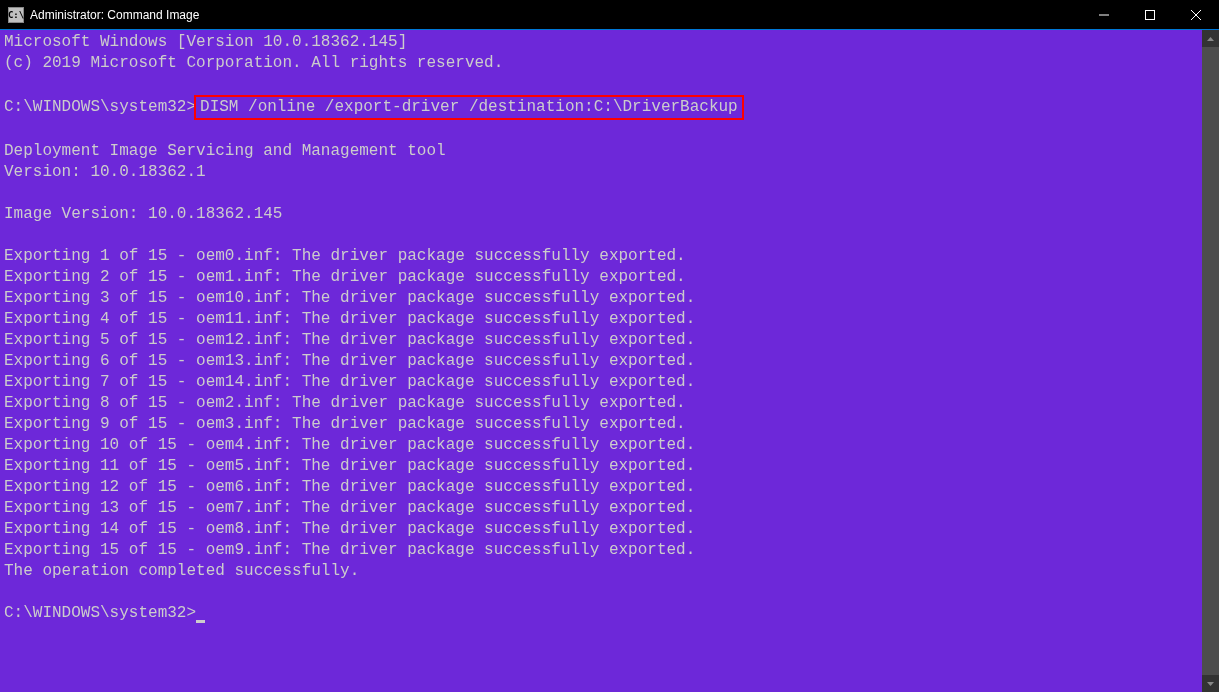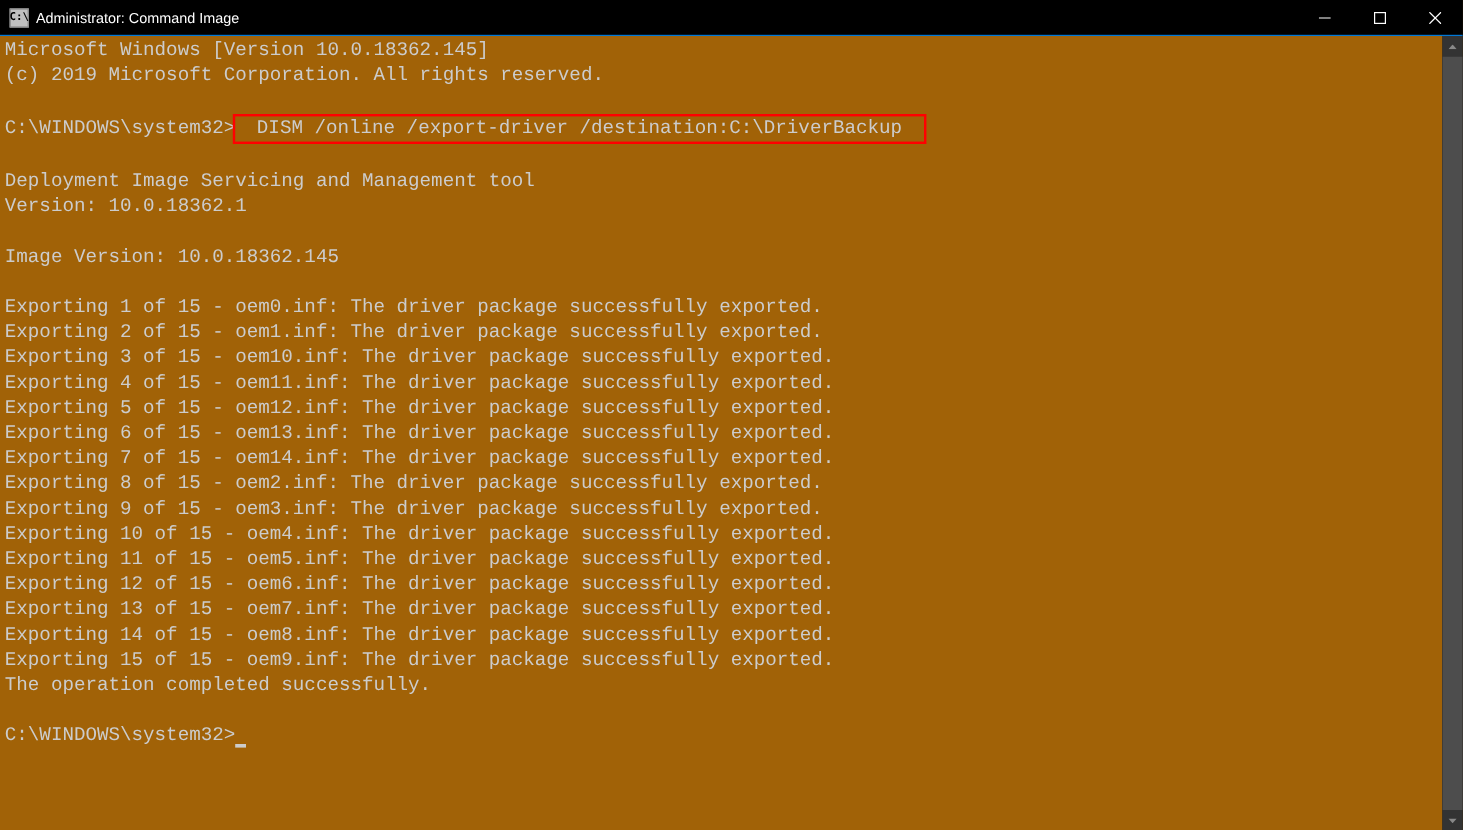--- a/index.html
+++ b/index.html
@@ -36,21 +36,21 @@
   .titlebar-spacer { flex: 1; }
   .win-btn {
     width: 46px; height: 30px;
     display: flex; align-items: center; justify-content: center;
     color: #fff;
   }
   .win-btn svg { display: block; }
   .client {
     flex: 1;
     display: flex;
-    background: #a16207;
+    background: #6d28d9;
     position: relative;
   }
   .terminal {
     flex: 1;
     padding: 2px 4px;
     color: #cccccc;
     font-size: 16px;
     line-height: 21px;
     white-space: pre;
     font-family: Consolas, 'Courier New', monospace;
@@ -69,21 +69,21 @@
   }
   .sb-btn svg { display:block; }
   .sb-track { flex: 1; background: #1a1a1a; position: relative; }
   .sb-thumb {
     position: absolute; left: 0; right: 0; top: 0;
     height: 100%;
     background: #4d4d4d;
   }
   .highlight-box {
     border: 2px solid #ff0000;
-    padding: 0 18px;
+    padding: 0 4px;
     display: inline-block;
     margin-left: -2px;
   }
   .cursor {
     display: inline-block;
     width: 9px;
     height: 3px;
     background: #cccccc;
     vertical-align: bottom;
     margin-bottom: 1px;

